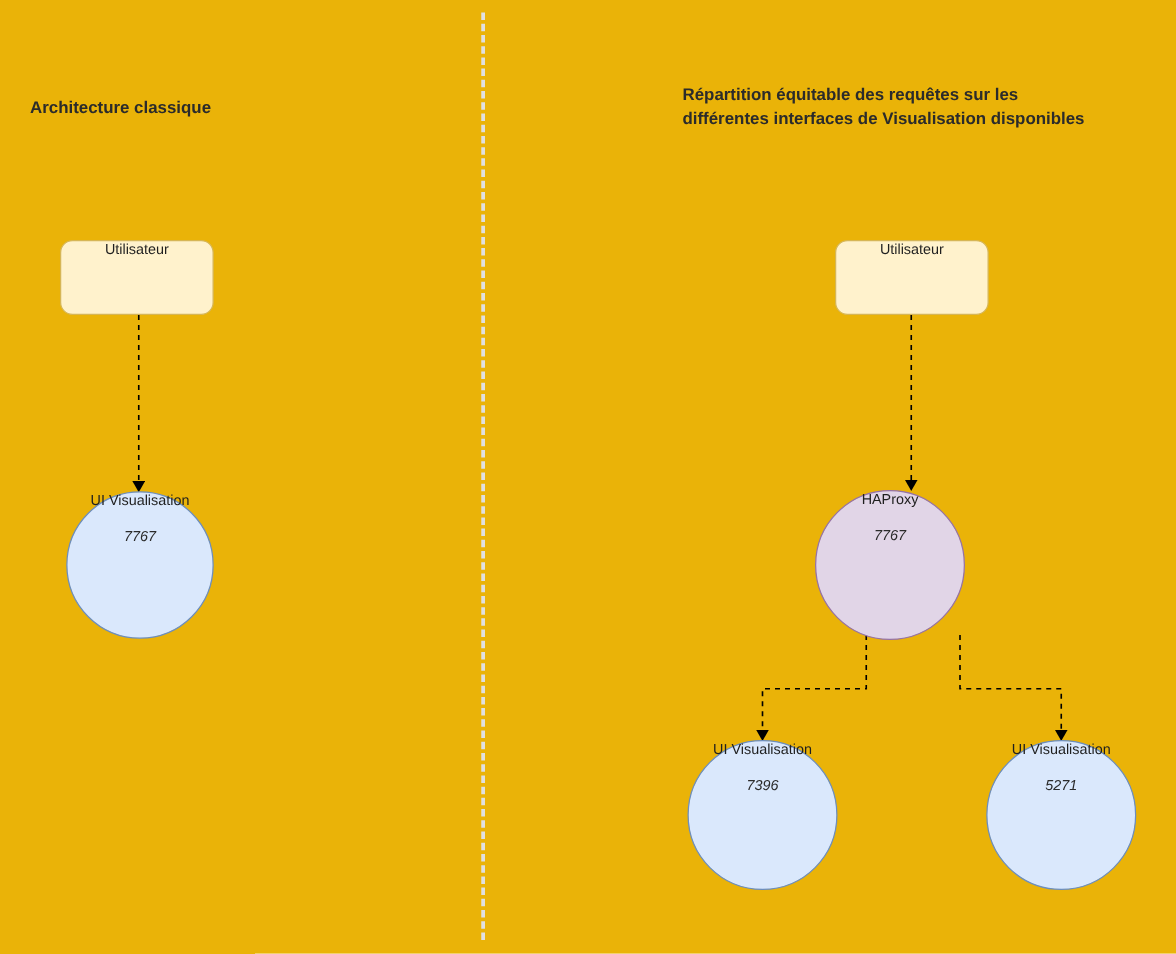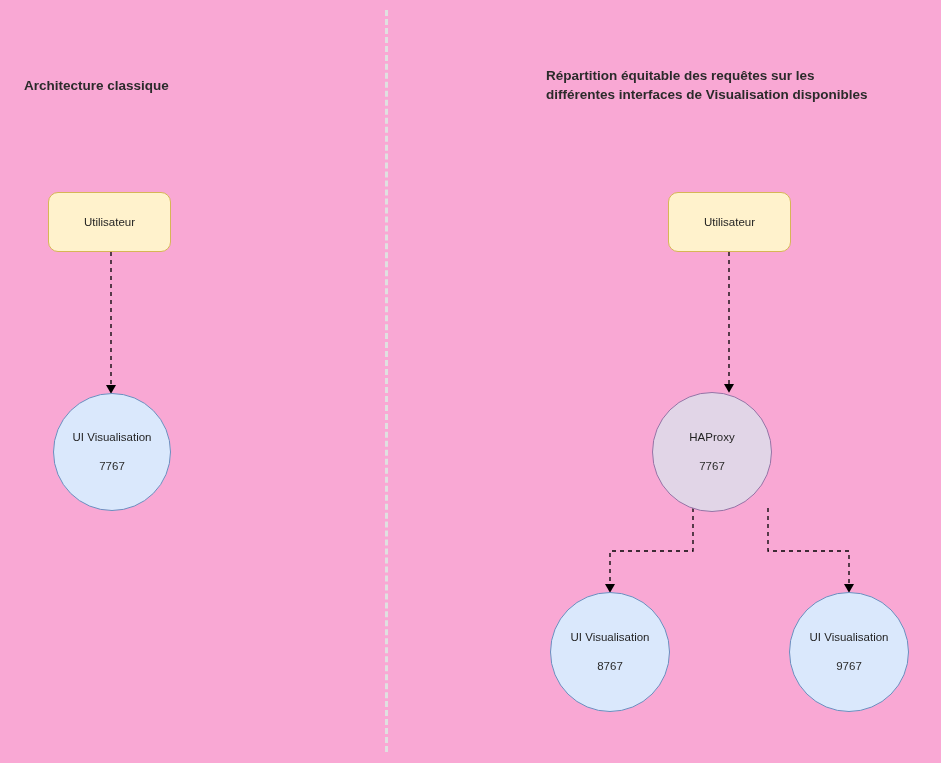--- a/index.html
+++ b/index.html
@@ -8,21 +8,21 @@
     background: #ffffff;
   }
   body {
     font-family: "Liberation Sans", sans-serif;
     -webkit-font-smoothing: antialiased;
   }
   #canvas {
     position: relative;
     width: 941px;
     height: 763px;
-    background: #f9a8d4;
+    background: #eab308;
     overflow: hidden;
   }
 
   
   .divider {
     position: absolute;
     left: 385px;
     top: 10px;
     width: 0;
     height: 742px;
@@ -41,21 +41,20 @@
   .title-left  { left: 24px;  top: 76px; text-align: left; }
   .title-right { left: 546px; top: 66px; width: 392px; text-align: left; }
 
   
   .node {
     position: absolute;
     box-sizing: border-box;
     display: flex;
     flex-direction: column;
     align-items: center;
-    justify-content: center;
   }
   .node-box {
     border-radius: 10px;
     border: 1.4px solid #d6b656;
     background: #fff2cc;
   }
   .node-circle {
     border-radius: 50%;
   }
   .circle-blue {
@@ -70,20 +69,21 @@
     font-size: 11.5px;
     color: #1f1f1f;
     line-height: 15px;
   }
   .node-label.bold { font-weight: normal; }
   .node-sub {
     font-size: 11.5px;
     color: #2b2b2b;
     line-height: 15px;
     margin-top: 14px;
+    font-style: italic;
   }
 
   
   .edges {
     position: absolute;
     left: 0;
     top: 0;
     width: 941px;
     height: 763px;
     pointer-events: none;
@@ -130,21 +130,21 @@
     <div class="node-label">Utilisateur</div>
   </div>
 
   <div class="node node-circle circle-purple" style="left:652px; top:392px; width:120px; height:120px;">
     <div class="node-label bold">HAProxy</div>
     <div class="node-sub">7767</div>
   </div>
 
   <div class="node node-circle circle-blue" style="left:550px; top:592px; width:120px; height:120px;">
     <div class="node-label bold">UI Visualisation</div>
-    <div class="node-sub">8767</div>
+    <div class="node-sub">7396</div>
   </div>
 
   <div class="node node-circle circle-blue" style="left:789px; top:592px; width:120px; height:120px;">
     <div class="node-label bold">UI Visualisation</div>
-    <div class="node-sub">9767</div>
+    <div class="node-sub">5271</div>
   </div>
 
 </div>
 
 </body></html>

